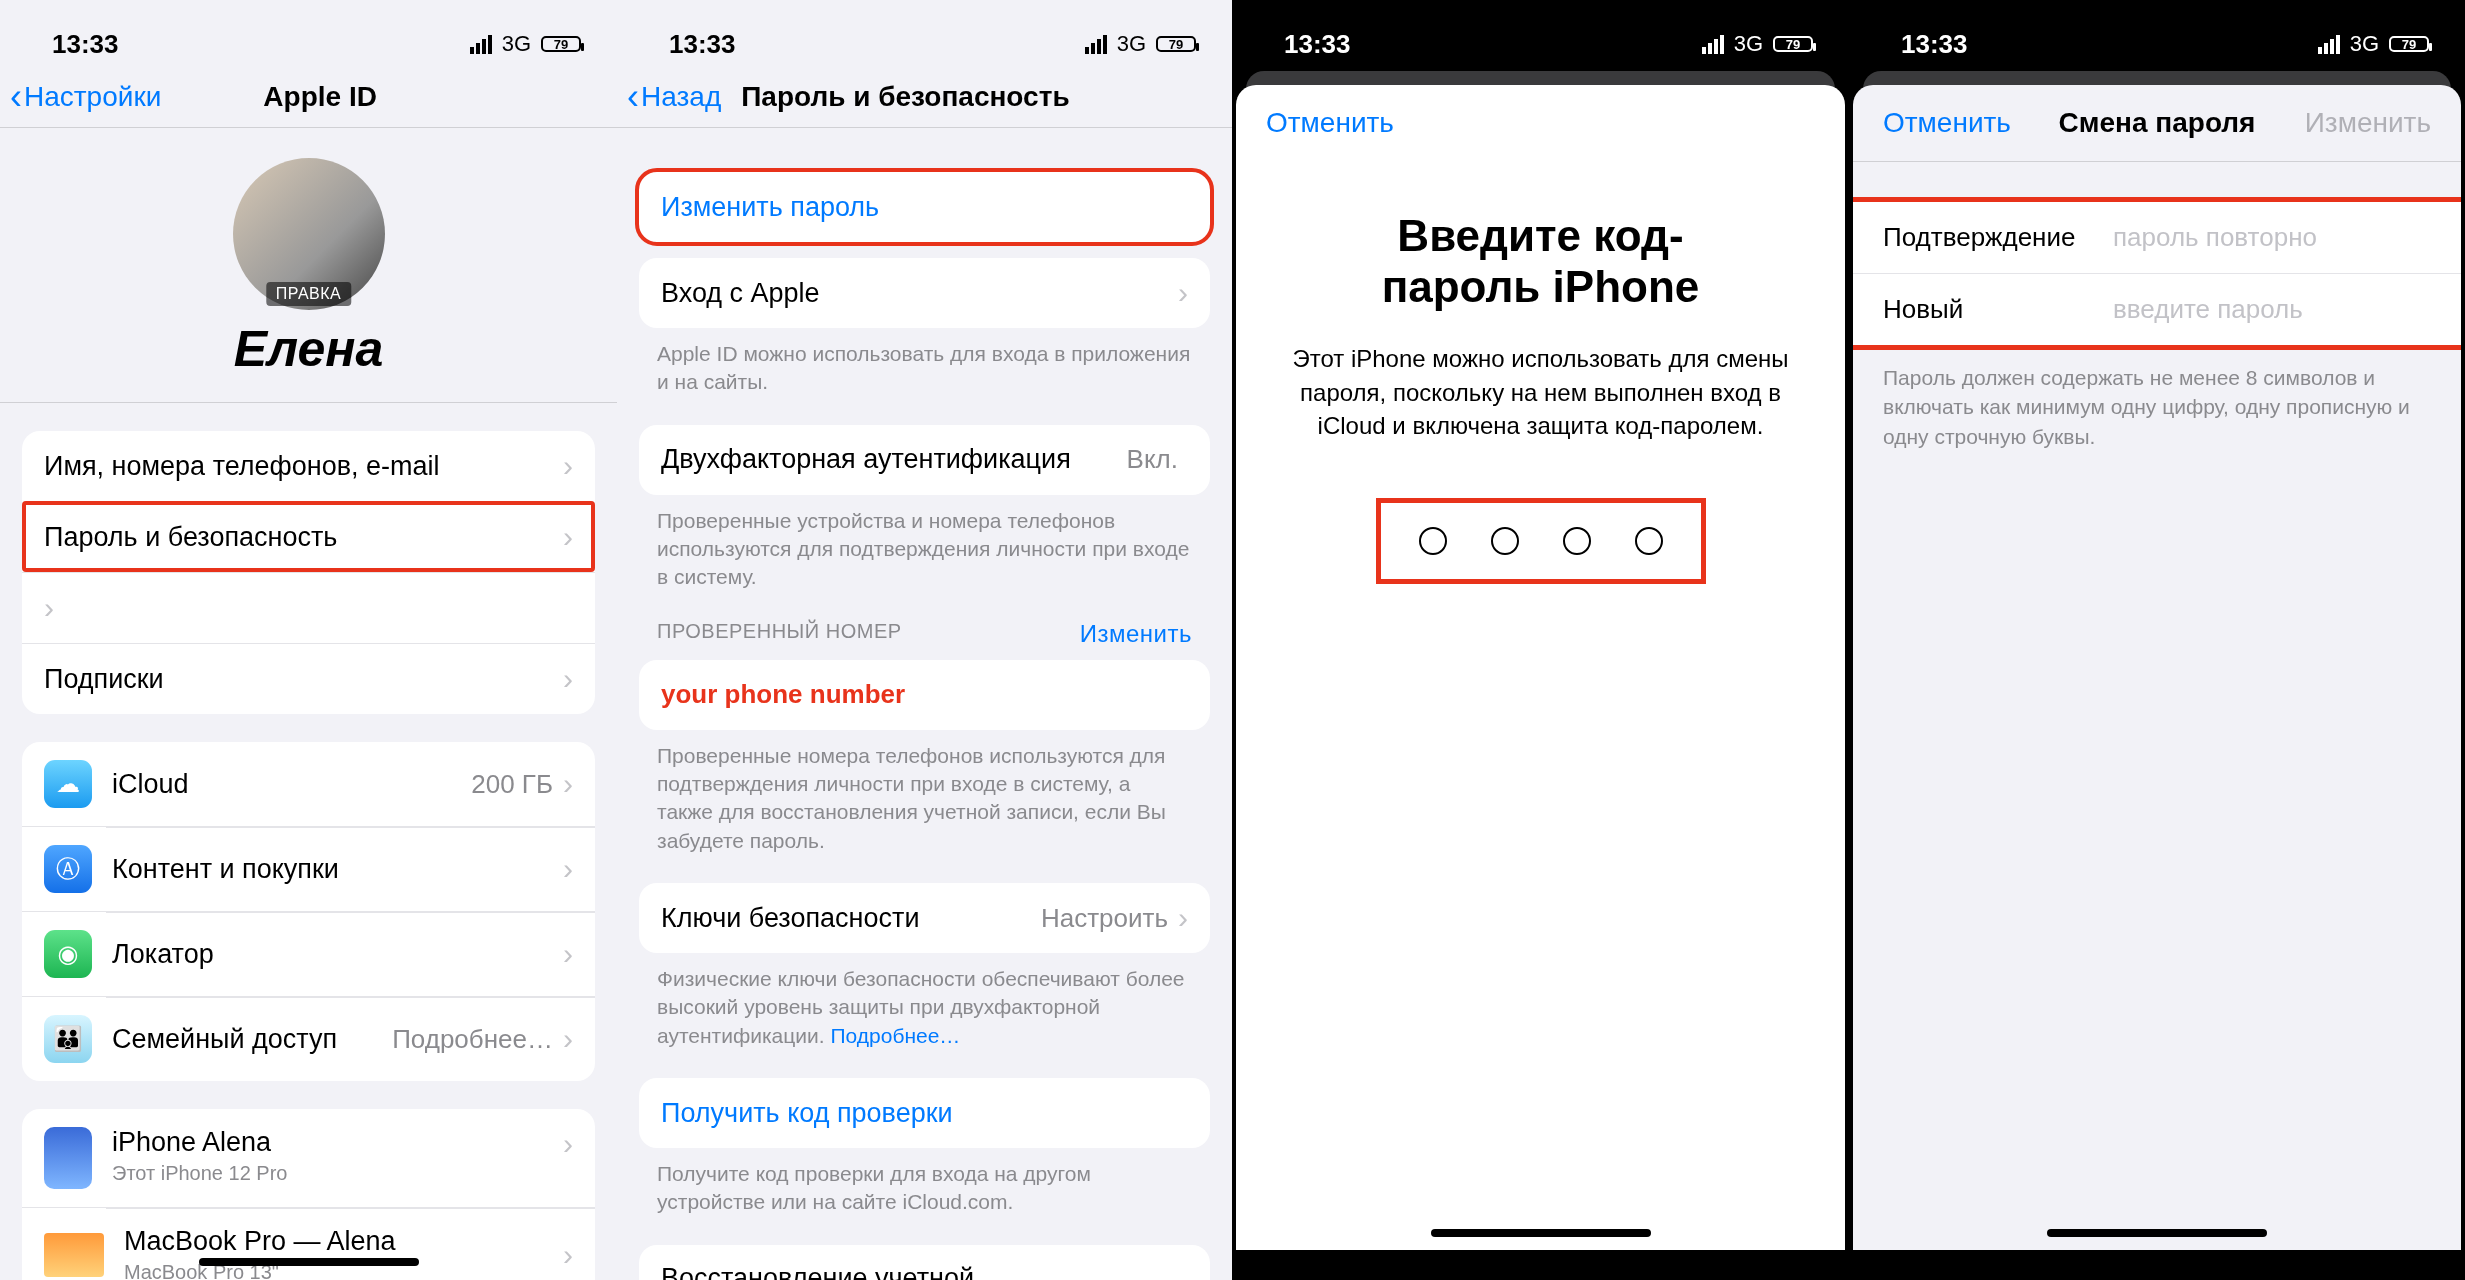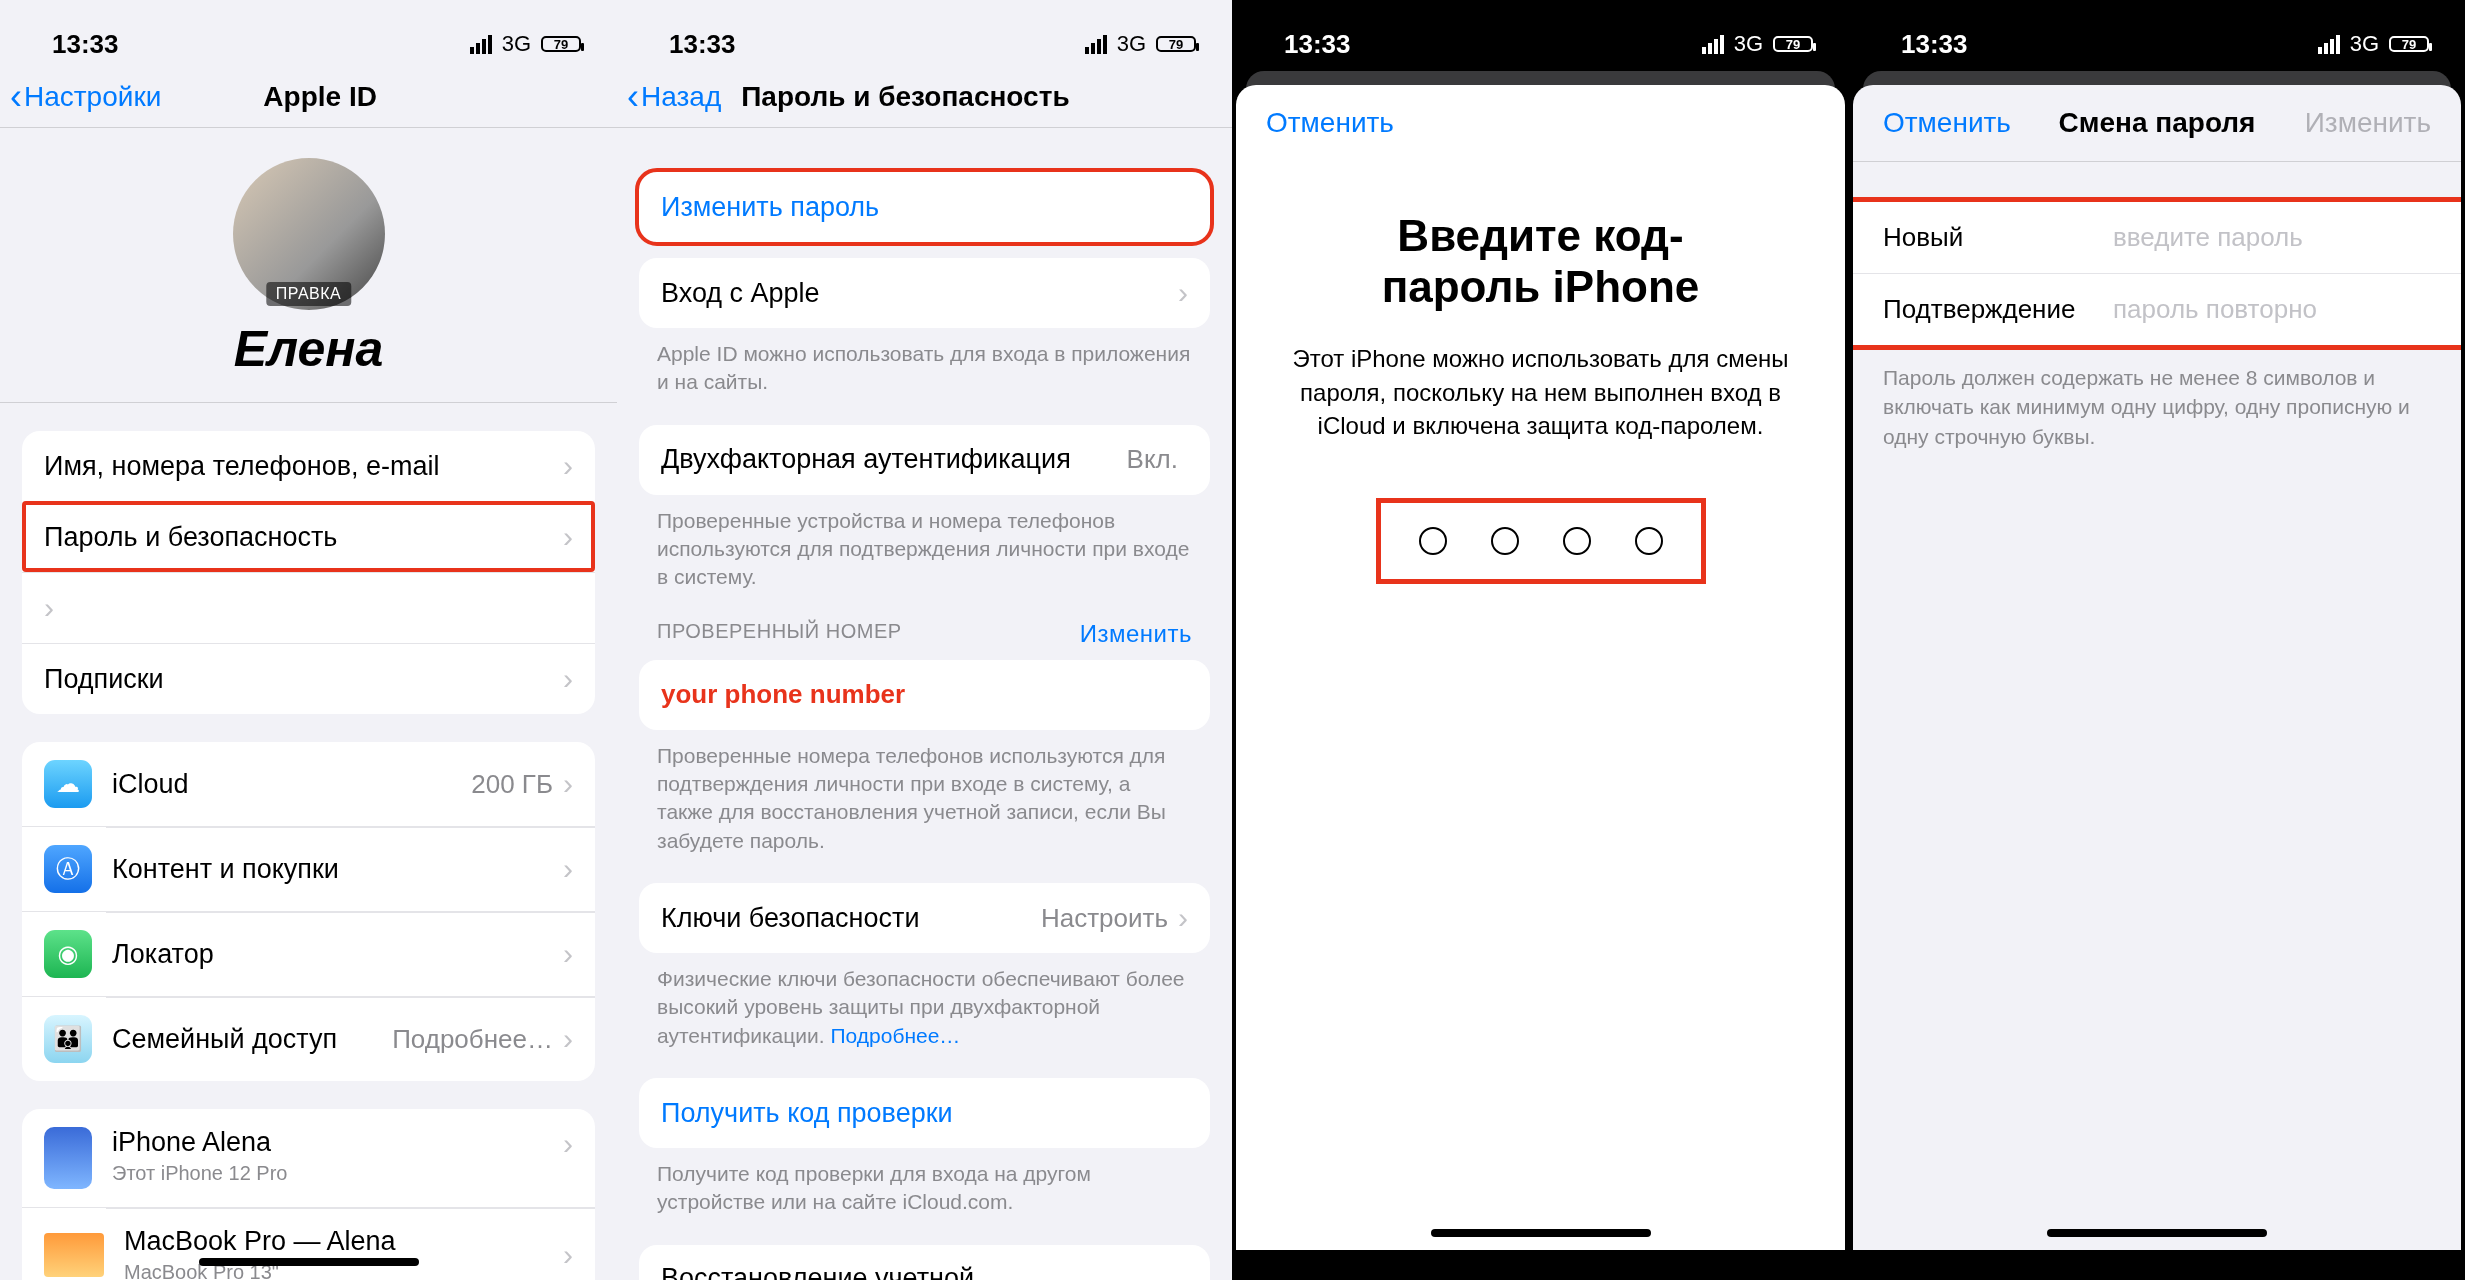--- a/index.html
+++ b/index.html
@@ -404,24 +404,24 @@
   <div class="sheet-handle"></div>
   <div class="sheet">
     <div class="sheet-nav divider" style="position:relative;">
       <span style="color:#007aff; font-size:28px;">Отменить</span>
       <span class="nav-title">Смена пароля</span>
       <span class="nav-action-dim">Изменить</span>
     </div>
 
     <div class="field-block">
       <div class="field-row">
+        <span class="field-label">Подтверждение</span>
+        <span class="field-ph">пароль повторно</span>
+      </div>
+      <div class="field-row">
         <span class="field-label">Новый</span>
         <span class="field-ph">введите пароль</span>
       </div>
-      <div class="field-row">
-        <span class="field-label">Подтверждение</span>
-        <span class="field-ph">пароль повторно</span>
-      </div>
     </div>
     <div class="hint">Пароль должен содержать не менее 8 символов и включать как минимум одну цифру, одну прописную и одну строчную буквы.</div>
     <div class="home-ind"></div>
   </div>
 </div>
 
 </body></html>

